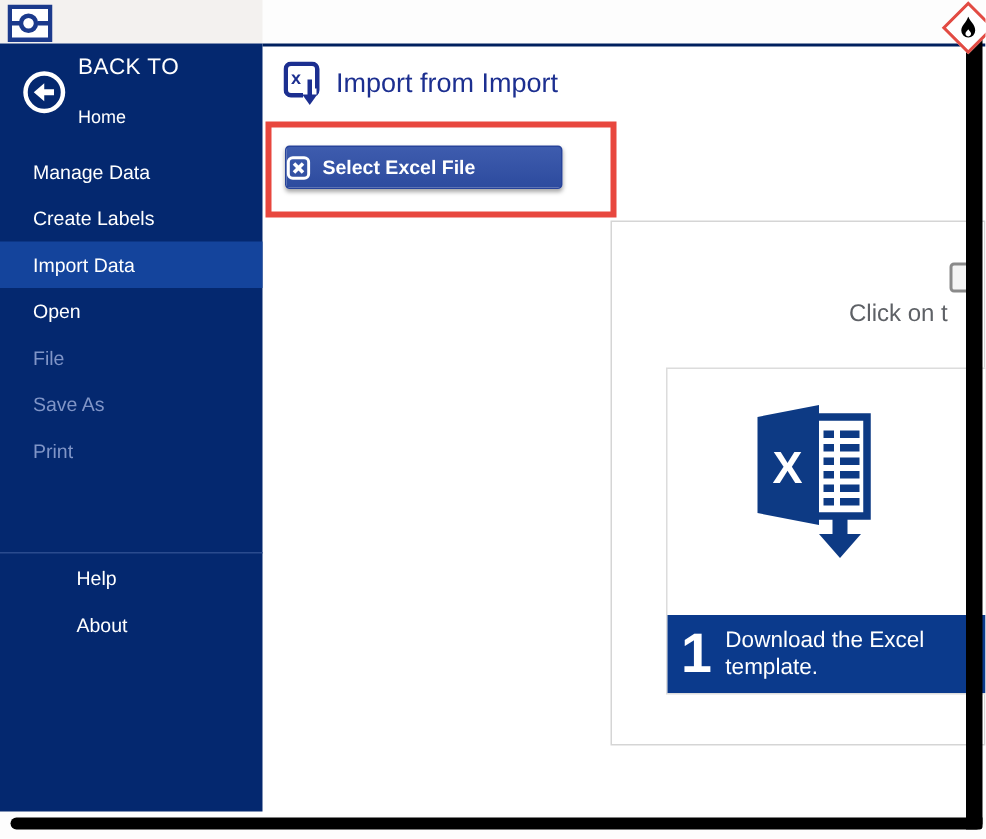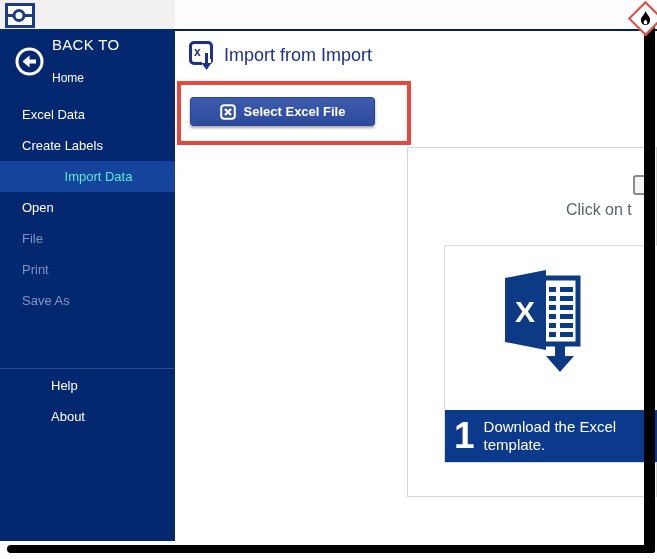--- a/index.html
+++ b/index.html
@@ -27,38 +27,38 @@
   .sidebar{position:absolute;left:0;top:29px;width:175px;height:512px;background:#04286f;
            color:#fff;z-index:10;}
   .back-row{display:flex;align-items:center;padding:9px 0 0 15px;height:46px;}
   .back-icon{width:29px;height:29px;flex:0 0 29px;}
   .back-text{margin-left:8px;line-height:1.1;}
   .back-title{font-size:15px;letter-spacing:.3px;}
   .back-sub{font-size:12px;margin-top:18px;}
   .nav{margin-top:15px;}
   .nav-item{height:31px;line-height:31px;padding-left:22px;font-size:13px;cursor:default;}
   .nav-item.normal{color:#ffffff;}
-  .nav-item.selected{background:#14449c;color:#5eead4;text-align:center;}
+  .nav-item.selected{background:#14449c;color:#ffffff;}
   .nav-item.disabled{color:#8095c7;}
   .nav-divider{border-top:1px solid #2a4b8e;margin:52px 0 0 0;}
   .nav-footer .nav-item{color:#fff;}
   .nav-footer{margin-top:1px;padding-left:29px;}
 
   
   .content{position:absolute;left:175px;top:29px;width:482px;height:512px;background:#fff;
            border-top:2px solid #00205f;z-index:1;}
   .header-icon{position:absolute;left:14px;top:10px;width:27px;height:31px;}
   .page-title{position:absolute;left:49px;top:14px;font-size:18px;color:#1c2f90;}
 
   .red-annotation{position:absolute;left:2px;top:50px;width:226px;height:56px;
                   border:4px solid #e8473e;z-index:6;}
   .select-btn{position:absolute;left:15px;top:66px;width:183px;height:27px;z-index:7;
               background:linear-gradient(#3e5cae,#2d4b9e);border:1px solid #27439a;
               border-radius:3px;box-shadow:0 2px 3px rgba(0,0,0,.35);
-              display:flex;align-items:center;justify-content:center;gap:8px;
+              display:flex;align-items:center;justify-content:flex-start;gap:8px;
               color:#fff;font-size:13px;font-weight:bold;cursor:pointer;}
   .select-btn svg{flex:0 0 16px;}
 
   .panel{position:absolute;left:232px;top:116px;width:250px;height:350px;background:#fff;
          border:1px solid #d5d5d5;box-sizing:border-box;z-index:2;}
   .template-icon{position:absolute;left:225px;top:27px;width:20px;height:20px;
                  border:2px solid #8a8a8a;border-radius:3px;box-sizing:border-box;background:#f4f4f4;}
   .instruction{position:absolute;left:158px;top:53px;font-size:16px;color:#5e6166;white-space:nowrap;}
 
   .step-card{position:absolute;left:36px;top:97px;width:214px;height:218px;background:#fff;
@@ -92,27 +92,27 @@
           <circle cx="14.5" cy="14.5" r="12.5" fill="none" stroke="#fff" stroke-width="3"></circle>
           <path d="M21 12.5 h-6.5 v-4 l-7 6 7 6 v-4 H21 z" fill="#fff"></path>
         </svg>
       </span>
       <span class="back-text">
         <div class="back-title">BACK TO</div>
         <div class="back-sub">Home</div>
       </span>
     </div>
     <div class="nav">
-        <div class="nav-item normal">Excel Data</div>
+        <div class="nav-item normal">Manage Data</div>
         <div class="nav-item normal">Create Labels</div>
         <div class="nav-item selected">Import Data</div>
         <div class="nav-item normal">Open</div>
         <div class="nav-item disabled">File</div>
+        <div class="nav-item disabled">Save As</div>
         <div class="nav-item disabled">Print</div>
-        <div class="nav-item disabled">Save As</div>
       </div>
     <div class="nav-divider"></div>
     <div class="nav nav-footer">
         <div class="nav-item normal">Help</div>
         <div class="nav-item normal">About</div>
       </div>
   </div>
 
   <div class="content">
 

